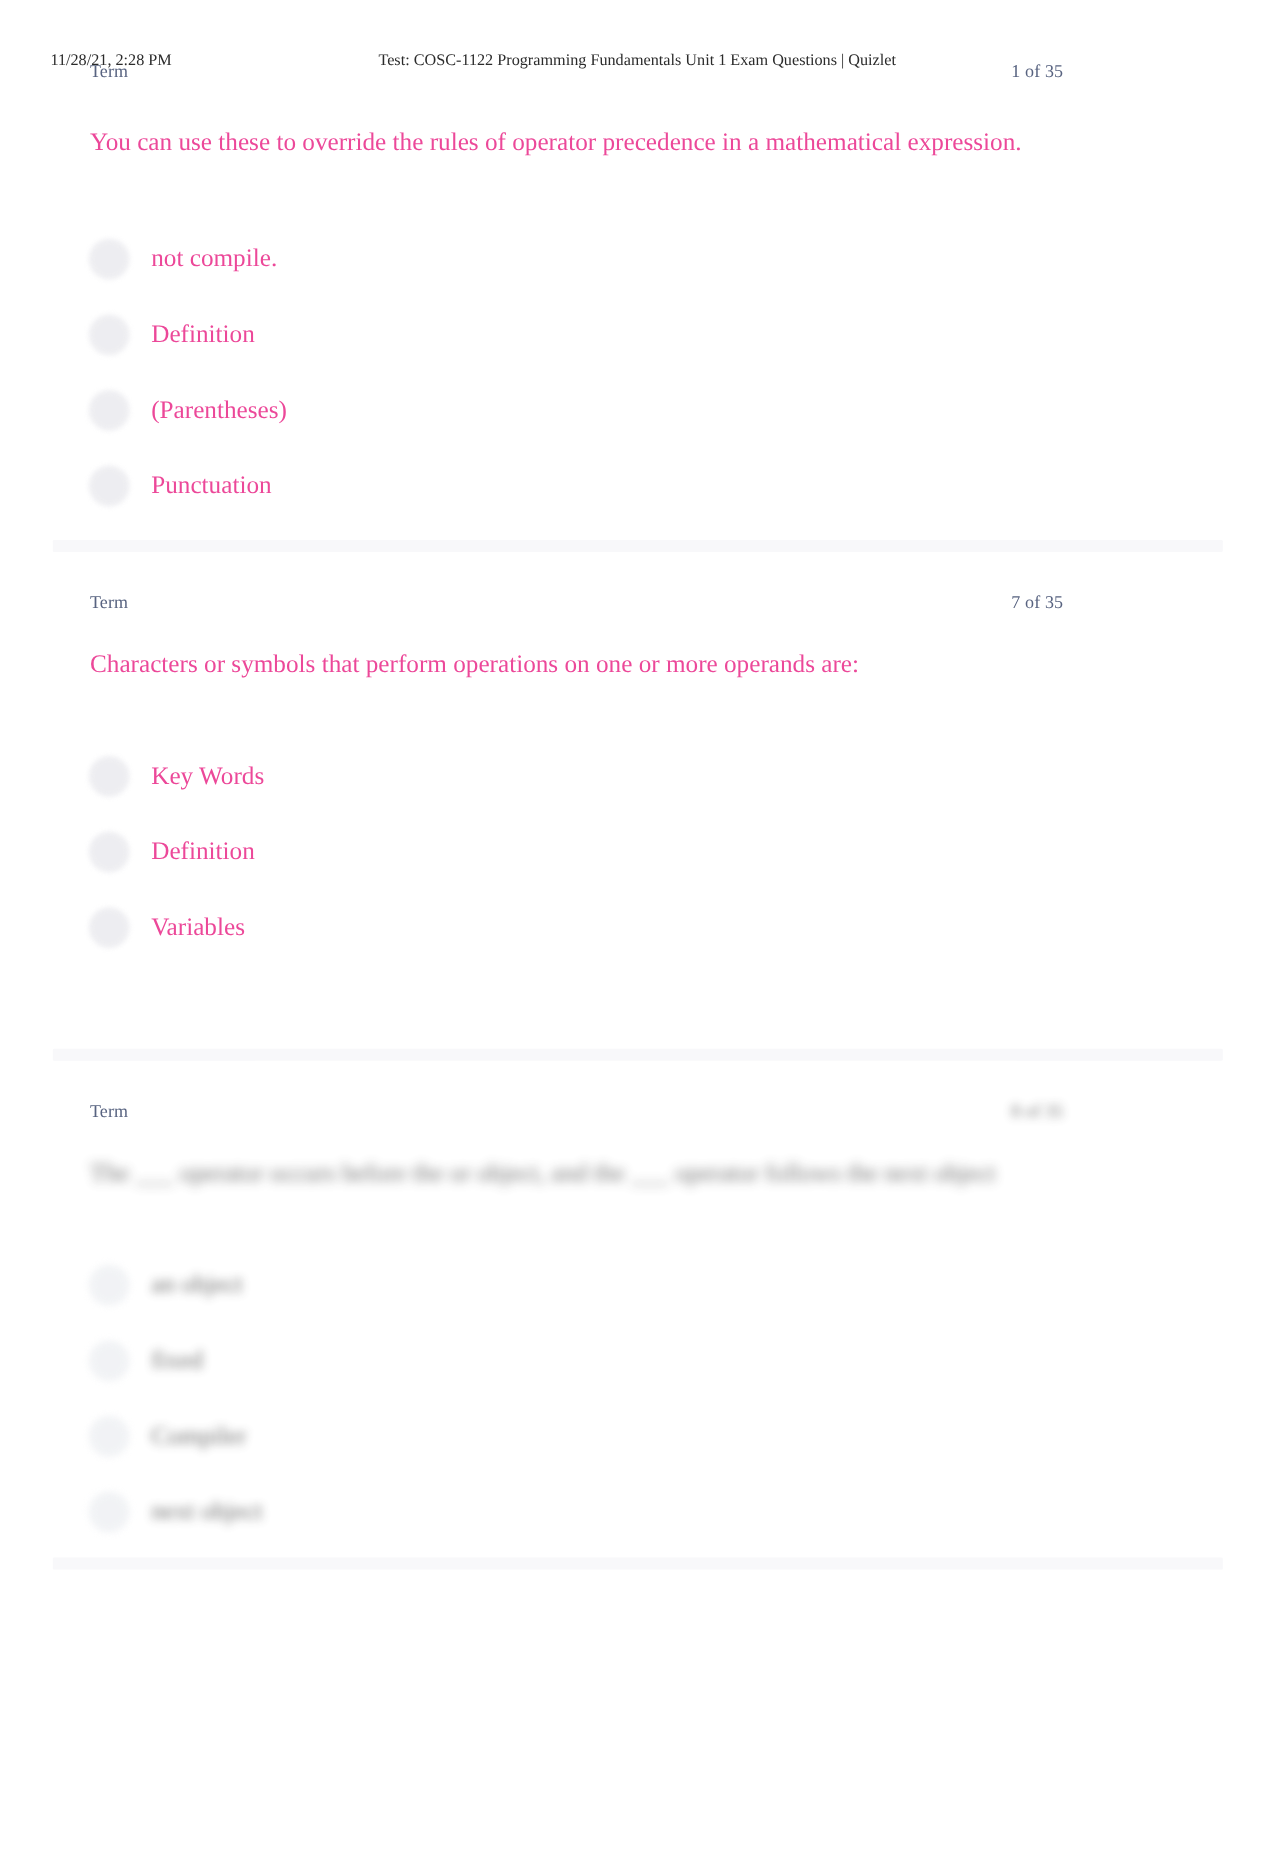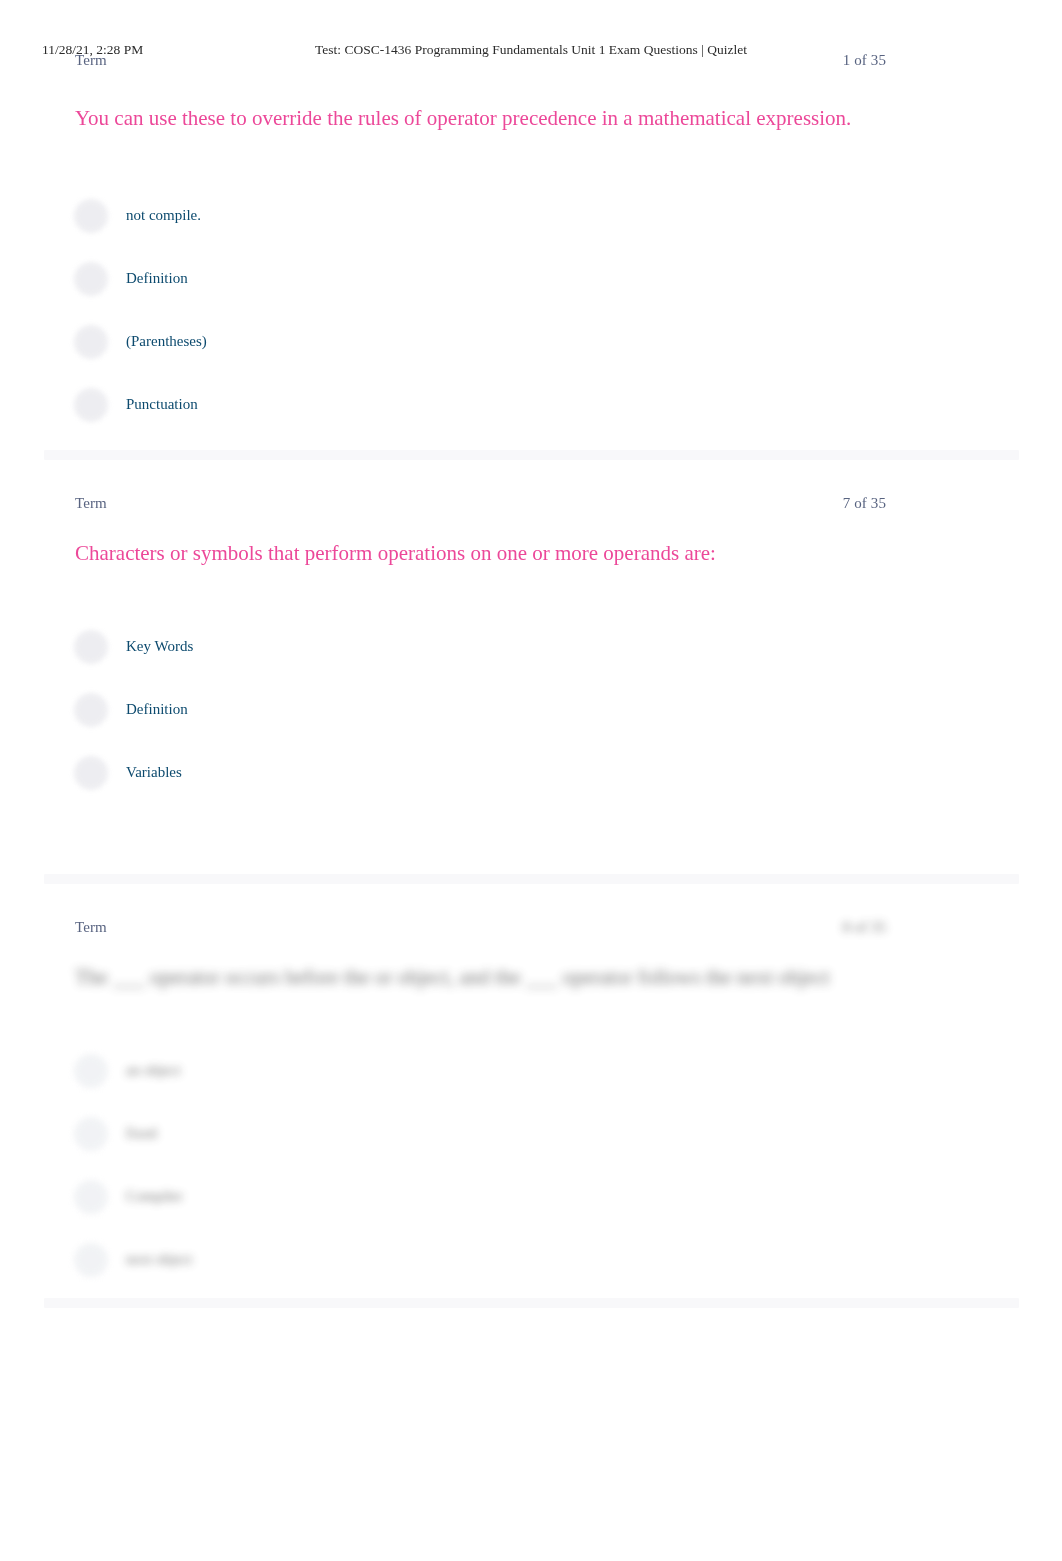--- a/index.html
+++ b/index.html
@@ -98,23 +98,23 @@
     height: 34px;
     border-radius: 50%;
     background: #ebebef;
     filter: blur(2.4px);
     opacity: 0.85;
   }
   .option-label {
     position: absolute;
     left: 122px;
     top: 3px;
-    font-size: 15px;
+    font-size: 21px;
     line-height: 26px;
-    color: #0c4a6e;
+    color: #ec4899;
     white-space: nowrap;
   }
 
   
   .separator {
     position: absolute;
     left: 44px;
     width: 975px;
     height: 10px;
     background: #f8f8fa;
@@ -139,21 +139,21 @@
   }
   .blurred .q-label {
     filter: blur(0.35px);
   }
 </style>
 </head>
 <body>
 
 <div class="print-header">
   <span class="ph-date">11/28/21, 2:28 PM</span>
-  <span class="ph-title">Test: COSC-1436 Programming Fundamentals Unit 1 Exam Questions | Quizlet</span>
+  <span class="ph-title">Test: COSC-1122 Programming Fundamentals Unit 1 Exam Questions | Quizlet</span>
 </div>
 
 <div class="question-block" style="top:52px;">
   <div class="q-meta">
     <span class="q-label">Term</span>
     <span class="q-counter">1 of 35</span>
   </div>
   <div class="q-prompt" style="top:52px;">You can use these to override the rules of operator precedence in a mathematical expression.</div>
   <div class="options" style="top:147px;">
     <div class="option-row">

